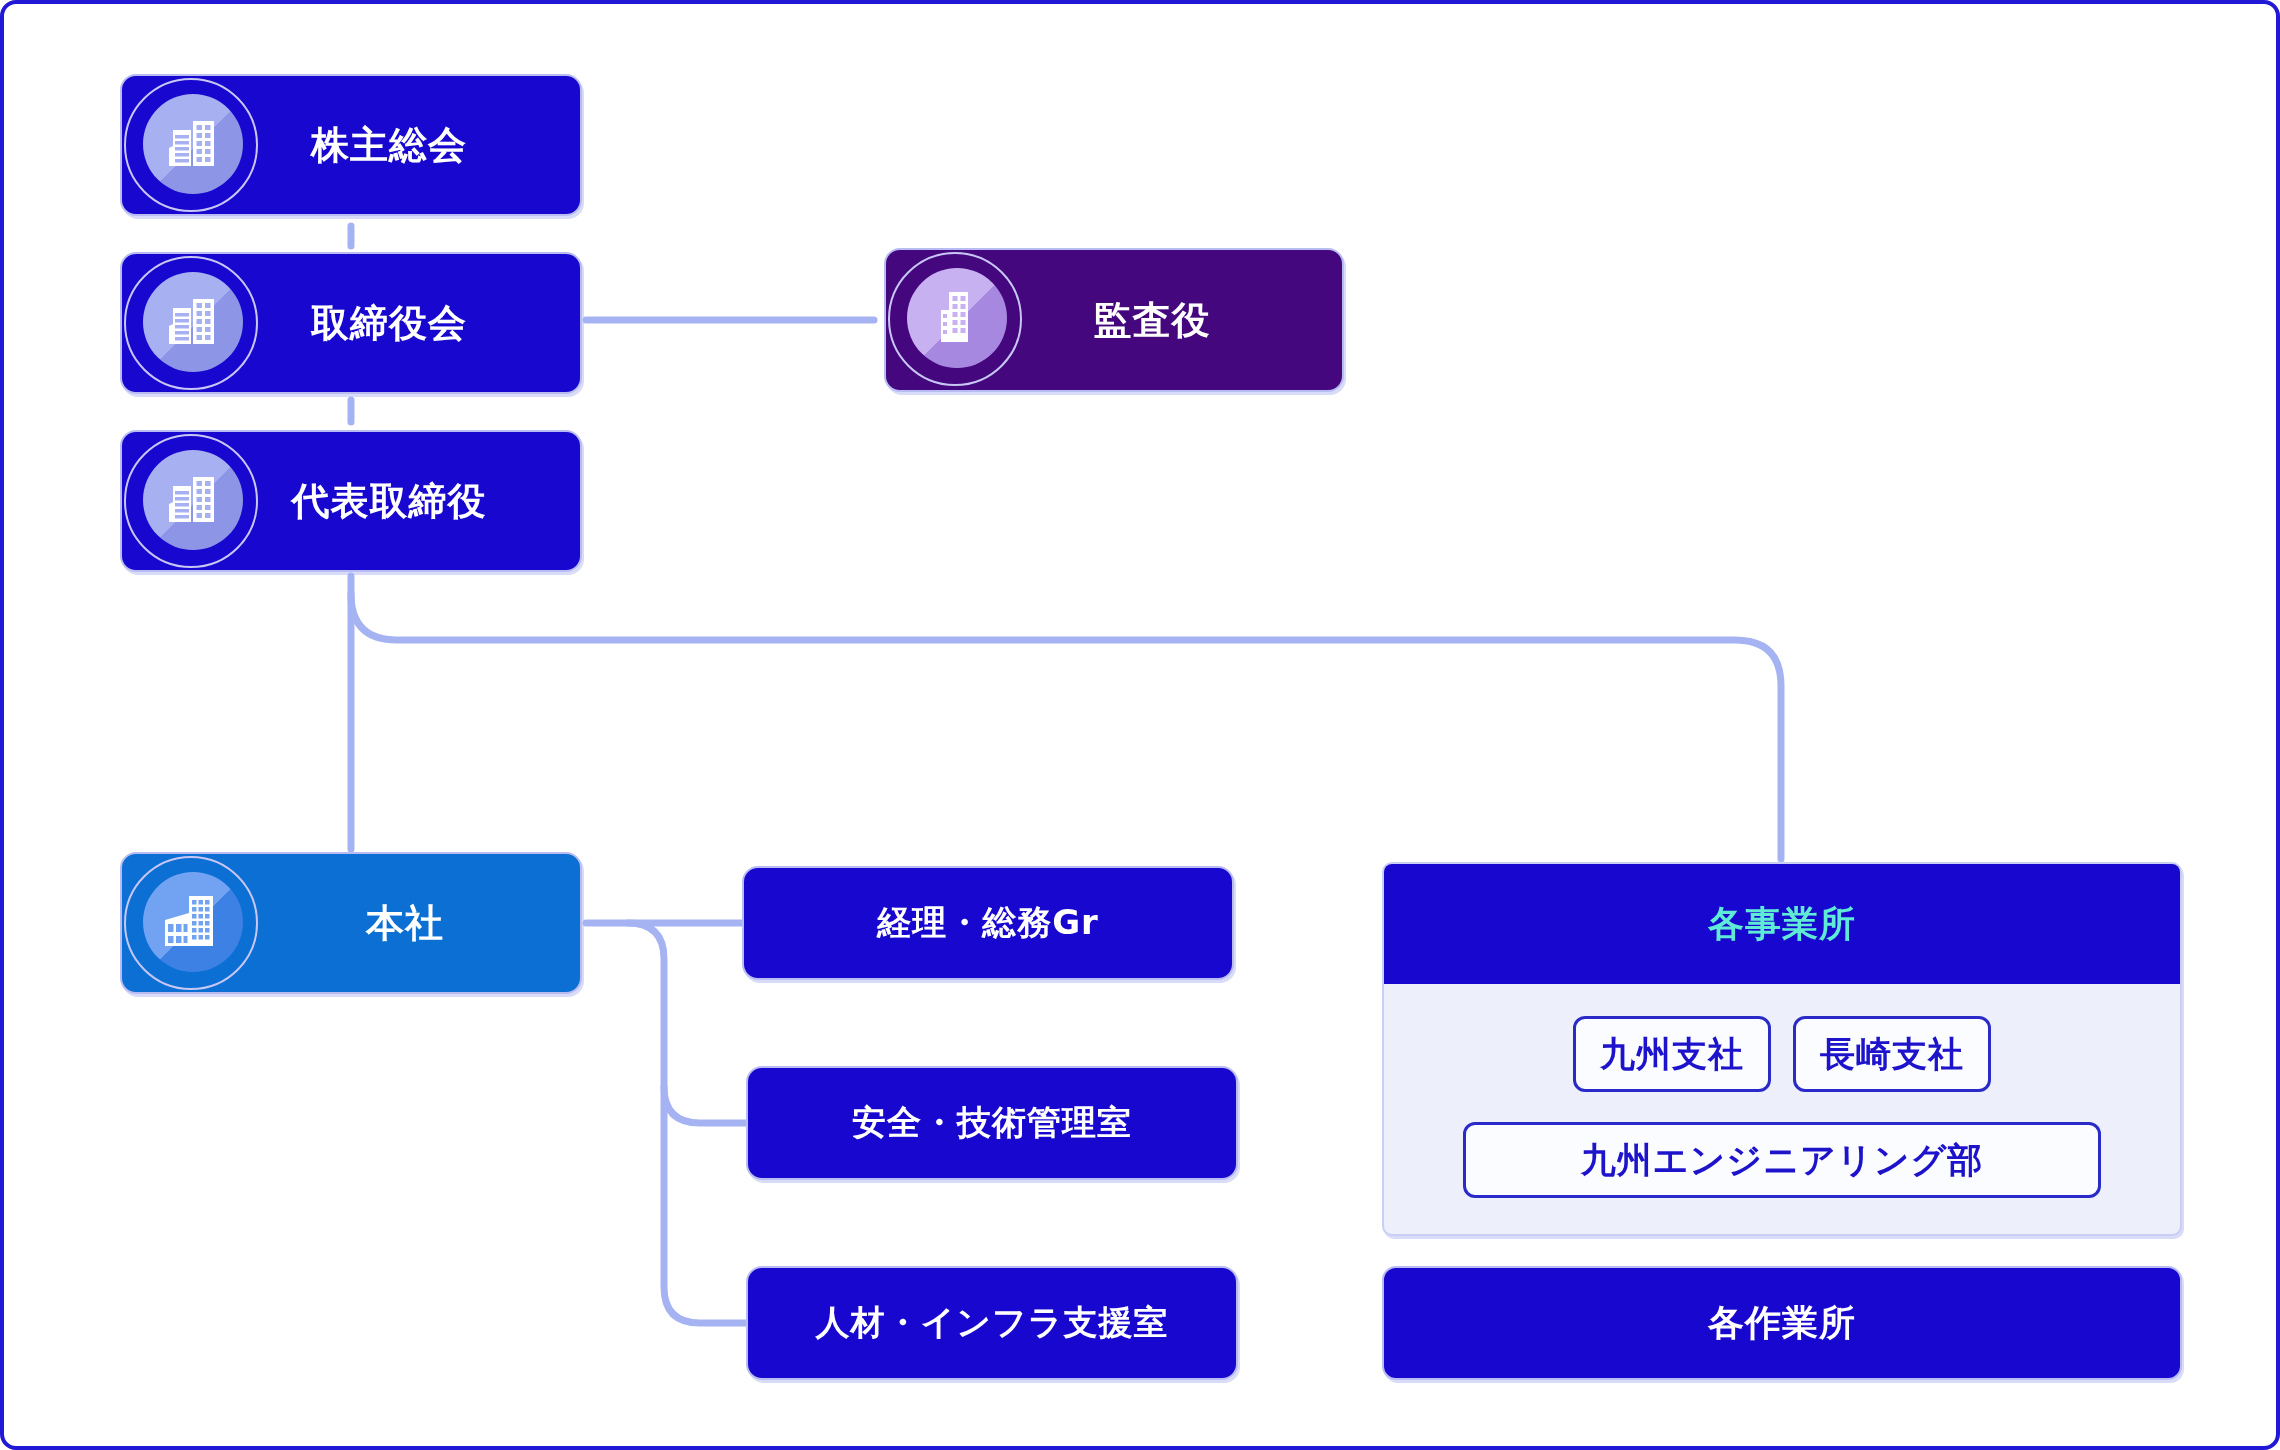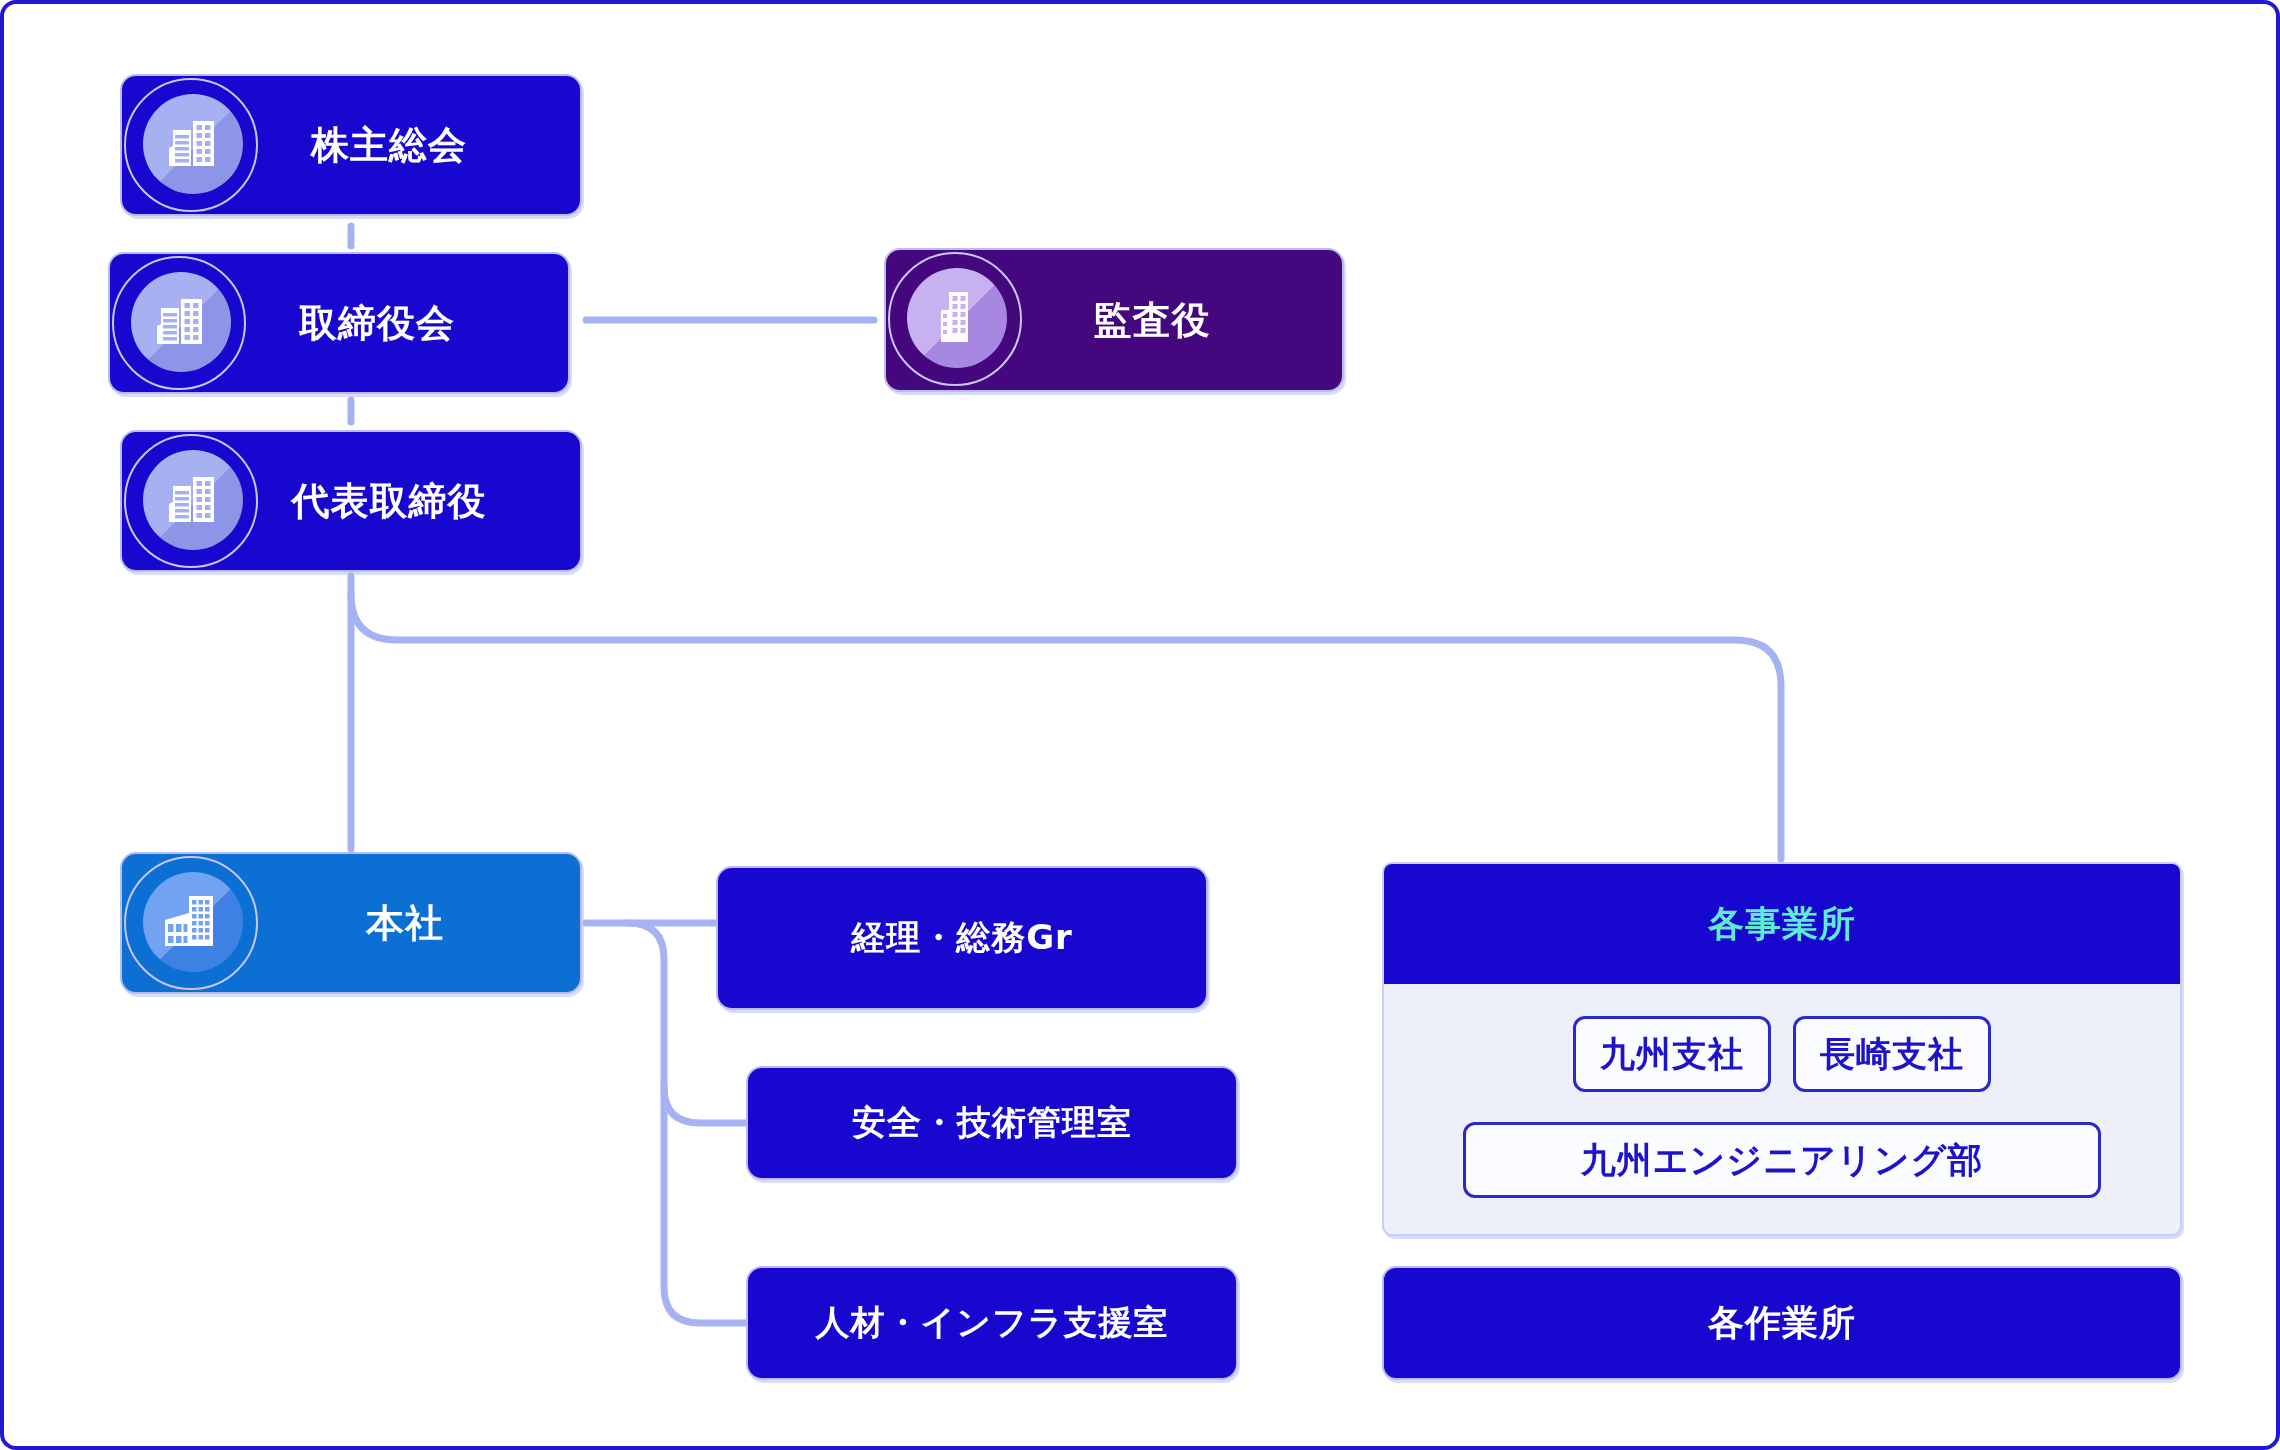--- a/index.html
+++ b/index.html
@@ -84,21 +84,21 @@
               <rect x="48" y="41" width="5.5" height="5"></rect>
             <rect x="39.5" y="49" width="5.5" height="5"></rect>
               <rect x="48" y="49" width="5.5" height="5"></rect>
           </g>
         </svg>
       </div>
     </div>
     <div class="label">株主総会</div>
   </div>
 
-  <div class="pill blue" style="left:104px;top:248px;width:462px;height:142px;">
+  <div class="pill blue" style="left:116px;top:248px;width:462px;height:142px;">
     <div class="badge">
       <div class="inner">
         <svg viewBox="0 0 72 72" width="72" height="72">
           <g fill="#fff">
             <polygon points="12,58 12,40 20,36 20,58"></polygon>
             <rect x="16" y="22" width="18" height="36"></rect>
             <rect x="36" y="13" width="21" height="45"></rect>
           </g>
           <g style="fill:var(--win)">
             <rect x="18" y="27" width="14" height="3.5"></rect>
@@ -218,21 +218,21 @@
             <rect x="11" y="50" width="5.5" height="7"></rect>
               <rect x="19" y="50" width="5.5" height="7"></rect>
               <rect x="26.5" y="50" width="4" height="7"></rect>
           </g>
         </svg>
       </div>
     </div>
     <div class="label">本社</div>
   </div>
 
-  <div class="sbox" style="left:712px;top:862px;width:492px;height:144px;">
+  <div class="sbox" style="left:738px;top:862px;width:492px;height:114px;">
     <span>経理・総務Gr</span>
   </div>
   <div class="sbox" style="left:742px;top:1062px;width:492px;height:114px;">
     <span>安全・技術管理室</span>
   </div>
   <div class="sbox" style="left:742px;top:1262px;width:492px;height:114px;">
     <span>人材・インフラ支援室</span>
   </div>
 
   <div class="container">

